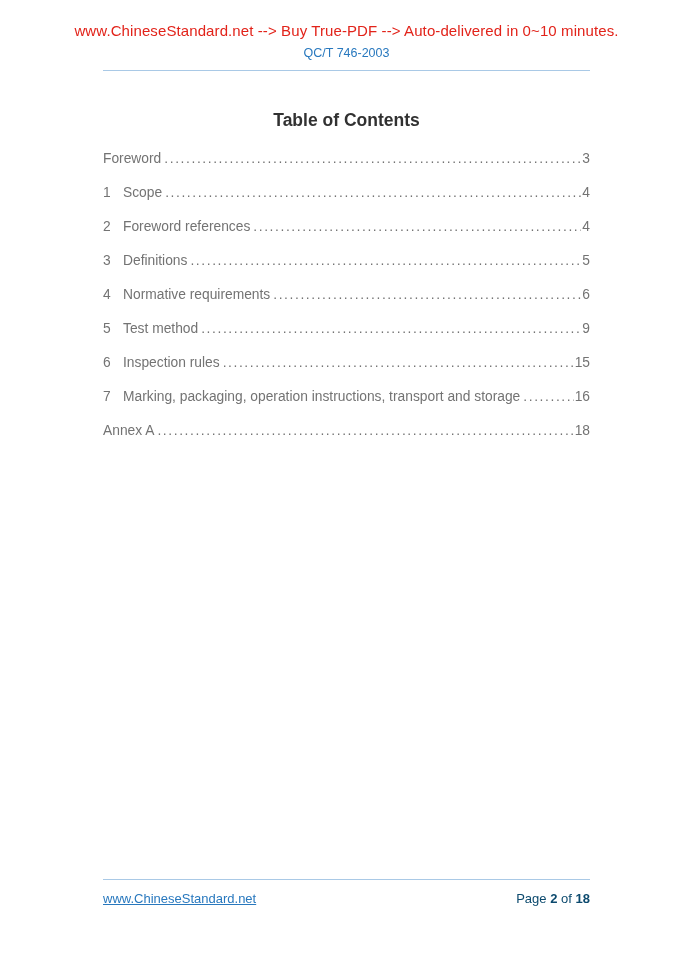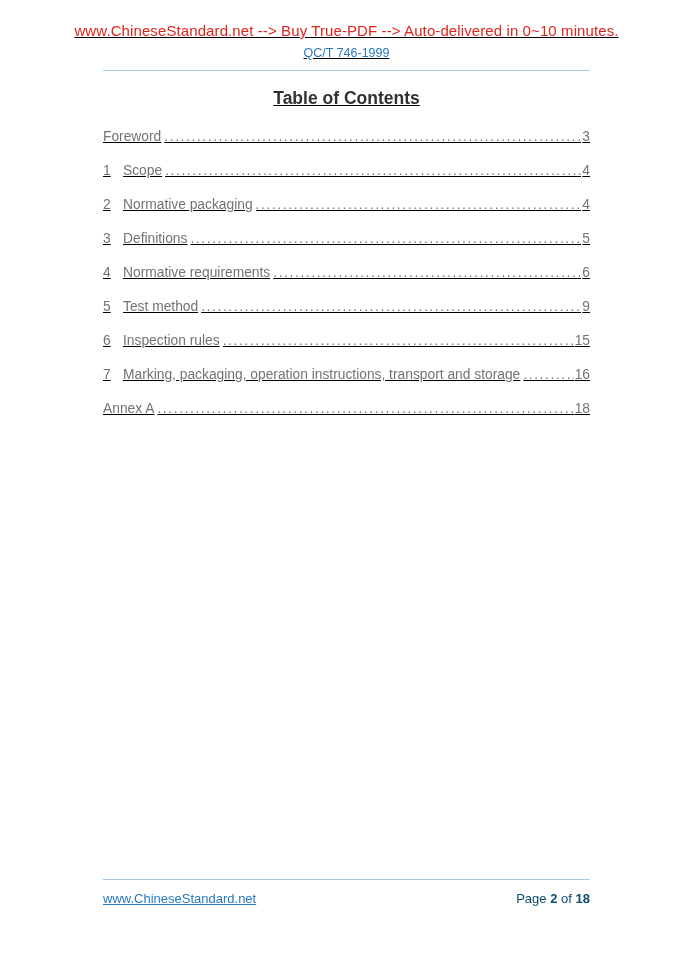--- a/index.html
+++ b/index.html
@@ -7,21 +7,20 @@
   body {
     font-family: "Liberation Sans", "DejaVu Sans", sans-serif;
     width: 693px;
   }
   .page {
     position: relative;
     width: 693px;
     height: 980px;
     background: #ffffff;
     overflow: hidden;
-    text-decoration: underline;
   }
 
   
   .header { text-align: center; padding-top: 22px; }
   .promo {
     color: #e2231a;
     font-size: 15px;
     line-height: 17px;
     letter-spacing: 0.1px;
   }
@@ -33,21 +32,21 @@
   }
   .rule {
     border: none;
     border-top: 1px solid #a9c9e6;
     margin: 9px 103px 0 103px;
     height: 0;
   }
 
   
   .doc-title {
-    margin-top: 18px;
+    margin-top: 40px;
     text-align: center;
     font-size: 17.5px;
     line-height: 19px;
     font-weight: bold;
     color: #313131;
   }
 
   
   .toc {
     margin: 22px 103px 0 103px;
@@ -111,21 +110,21 @@
   .page-info { color: #0c4a6e; }
   .page-info .num { font-weight: bold; }
 </style>
 </head>
 <body>
 
 <div class="page">
 
   <div class="header">
     <div class="promo">www.ChineseStandard.net --&gt; Buy True-PDF --&gt; Auto-delivered in 0~10 minutes.</div>
-    <div class="std-code">QC/T 746-1999</div>
+    <div class="std-code">QC/T 746-2003</div>
     <hr class="rule">
   </div>
 
   <h1 class="doc-title">Table of Contents</h1>
 
   <nav class="toc">
 
     <div class="toc-row">
 
       <span class="toc-label">Foreword</span>
@@ -135,21 +134,21 @@
 
     <div class="toc-row">
       <span class="toc-num">1</span>
       <span class="toc-label">Scope</span>
       <span class="toc-dots"></span>
       <span class="toc-page">4</span>
     </div>
 
     <div class="toc-row">
       <span class="toc-num">2</span>
-      <span class="toc-label">Normative packaging</span>
+      <span class="toc-label">Foreword references</span>
       <span class="toc-dots"></span>
       <span class="toc-page">4</span>
     </div>
 
     <div class="toc-row">
       <span class="toc-num">3</span>
       <span class="toc-label">Definitions</span>
       <span class="toc-dots"></span>
       <span class="toc-page">5</span>
     </div>

